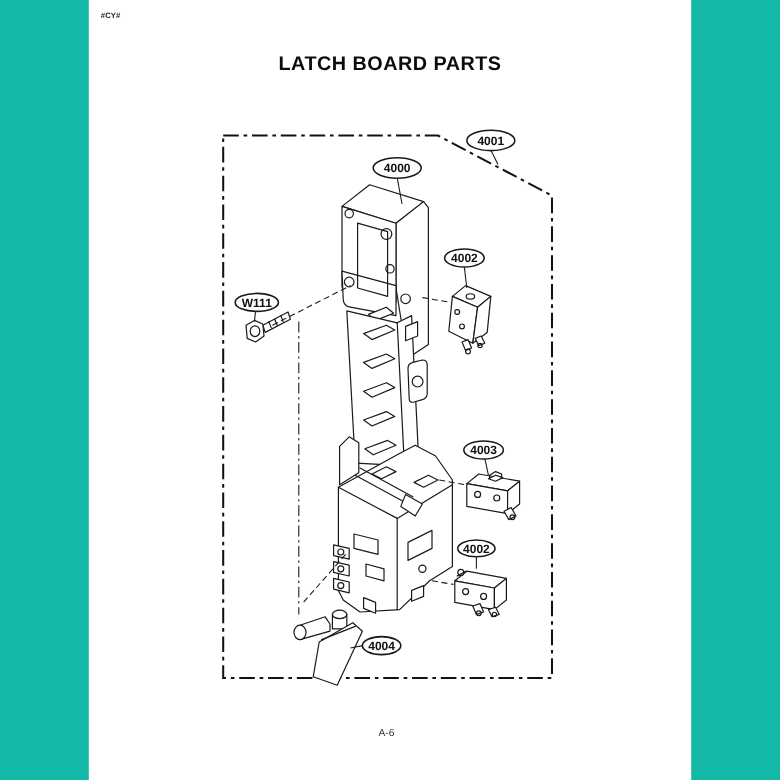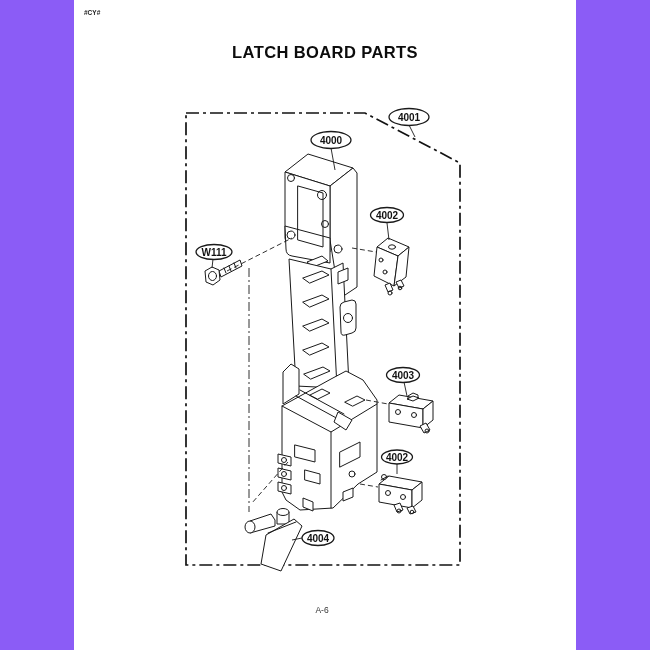--- a/index.html
+++ b/index.html
@@ -1,19 +1,19 @@
 <!DOCTYPE html>
 <html><head>
 <meta charset="utf-8">
 <style>
   html,body{margin:0;padding:0;background:#000;}
   .stage{
     position:relative;
     width:650px;height:650px;
-    background:#8b5cf6;
+    background:#14b8a6;
     font-family:"Liberation Sans", sans-serif;
     overflow:hidden;
   }
   svg{position:absolute;top:0;left:0;display:block;}
   .ink{stroke:#1a1a1a;fill:none;stroke-width:1;stroke-linejoin:round;stroke-linecap:round;}
   .inkfill{stroke:#1a1a1a;fill:#ffffff;stroke-width:1;stroke-linejoin:round;}
   .label-ellipse{fill:#ffffff;stroke:#1a1a1a;stroke-width:1.3;}
   .label-text{fill:#111;font-weight:bold;font-size:10px;text-anchor:middle;font-family:"Liberation Sans",sans-serif;}
   .title-text{fill:#0c0c0c;font-weight:bold;font-size:16.5px;text-anchor:middle;letter-spacing:0.4px;font-family:"Liberation Sans",sans-serif;}
   .tiny-text{fill:#222;font-weight:bold;font-size:6.5px;font-family:"Liberation Sans",sans-serif;}

